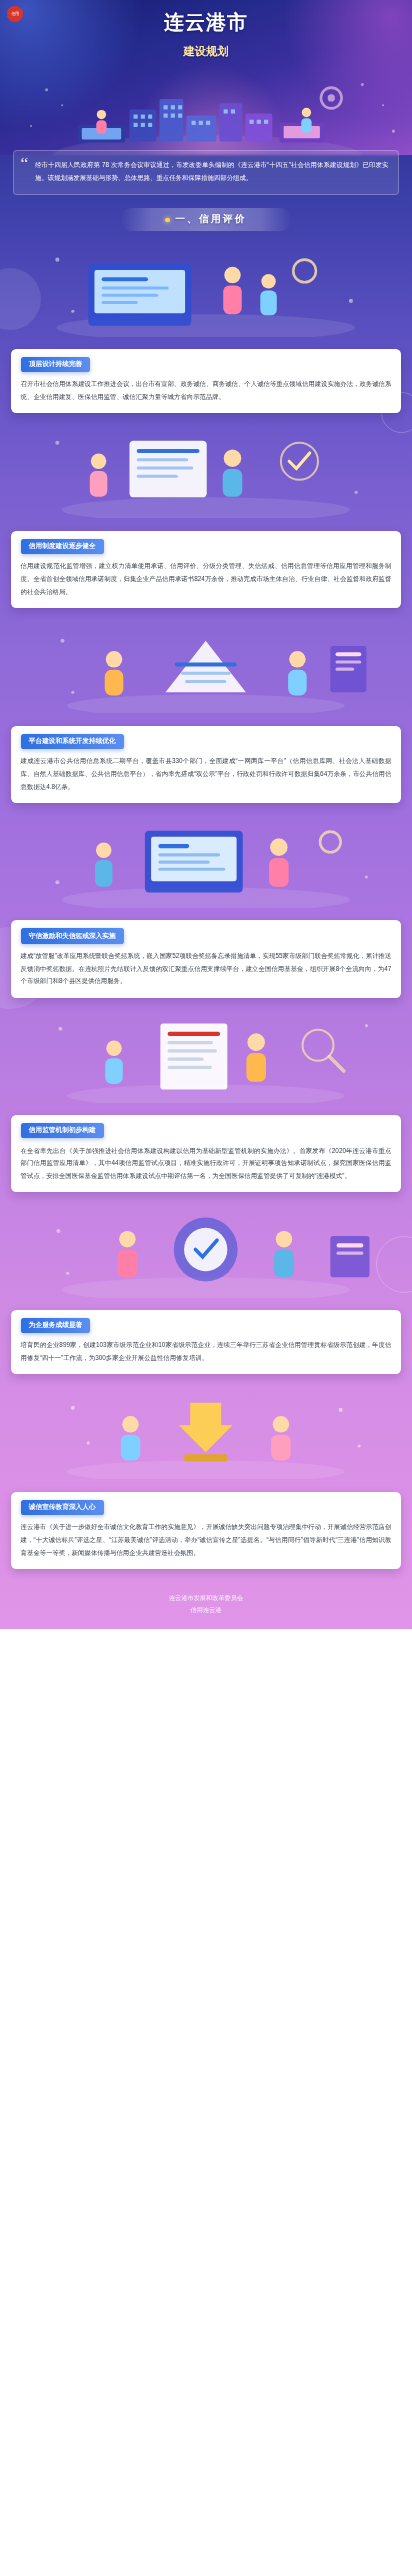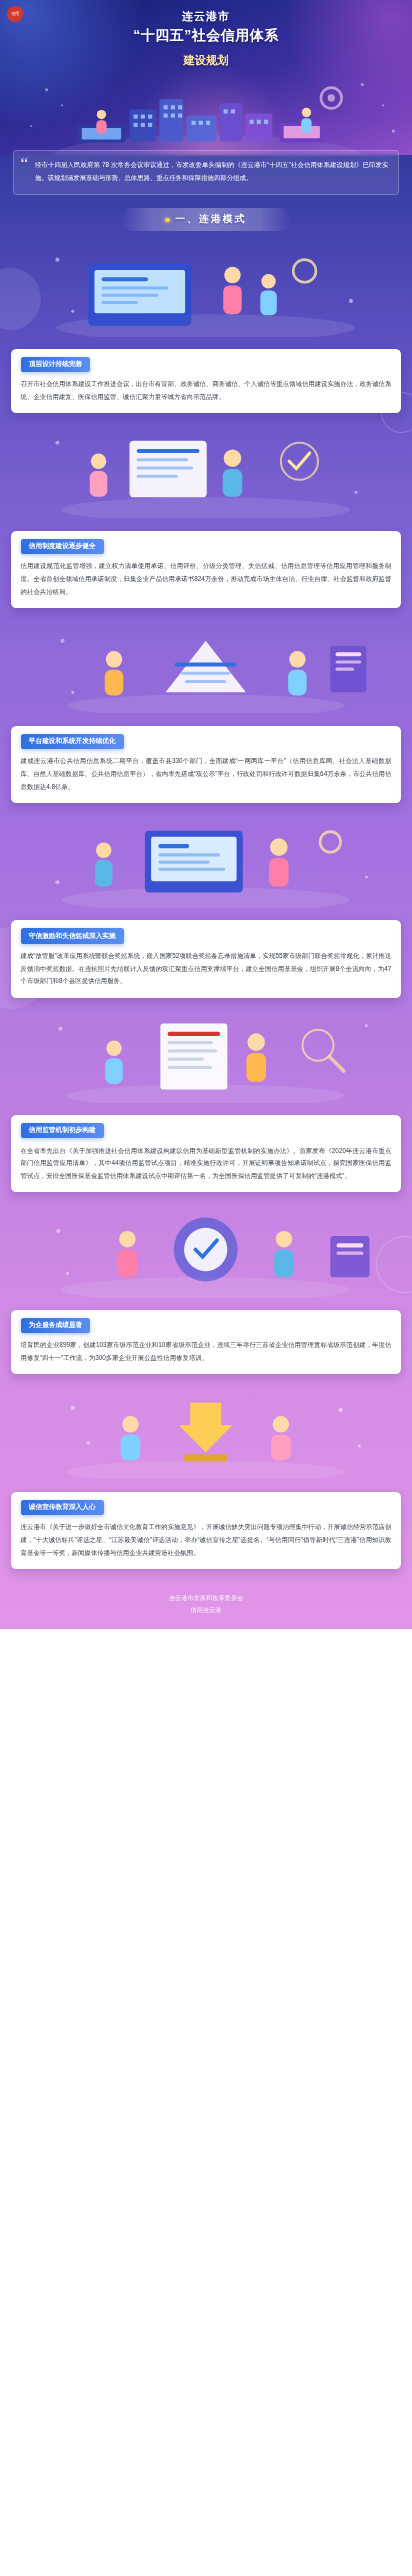--- a/index.html
+++ b/index.html
@@ -38,21 +38,21 @@
     width: 15.5px; height: 15.5px; border-radius: 50%;
     background: #d8352a; color: #fff; font-size: 4.1px; line-height: 5.2px;
     display: flex; align-items: center; justify-content: center; text-align: center;
     letter-spacing: -0.3px; z-index: 6;
   }
 
   .hdr-title {
     position: relative; z-index: 5; padding-top: 9.3px; text-align: center;
   }
   .hdr-title .l1 {
-    font-size: 11px; font-weight: bold; color: #ffffff; letter-spacing: 1px;
+    font-size: 20px; font-weight: bold; color: #ffffff; letter-spacing: 1px;
     text-shadow: 0 1px 3.1px rgba(0,0,0,.35);
   }
   .hdr-title .l2 {
     margin-top: 3.1px;
     font-size: 14px; font-weight: bold; color: #ffffff; letter-spacing: 0.5px;
     text-shadow: 0 1px 3.1px rgba(0,0,0,.35);
   }
   .hdr-title .l3 {
     display: inline-block; margin-top: 7px;
     font-size: 11.3px; font-weight: bold; color: #ffe9a8;
@@ -148,21 +148,20 @@
     <div class="hdr-glow g1"></div>
     <div class="hdr-glow g2"></div>
     <div class="hdr-glow g3"></div>
 
     <div class="badge-cn">
       <span>信用</span>
     </div>
 
     <div class="hdr-title">
       <div class="l1">连云港市</div>
-      <div class="l2">“十四五”社会信用体系</div>
       <div class="l3">建设规划</div>
     </div>
 
     <svg class="hdr-art" viewBox="0 0 800 170" preserveAspectRatio="none">
       <ellipse cx="400" cy="168" rx="300" ry="40" fill="rgba(255,255,255,.08)"></ellipse>
 
       <rect x="250" y="78" width="52" height="62" rx="4" fill="#3b4ab8" opacity=".95"></rect>
       <rect x="308" y="58" width="46" height="82" rx="4" fill="#4a5ccc" opacity=".95"></rect>
       <rect x="360" y="90" width="58" height="50" rx="4" fill="#5566d6" opacity=".95"></rect>
       <rect x="424" y="66" width="44" height="74" rx="4" fill="#6a4fd0" opacity=".95"></rect>
@@ -219,21 +218,21 @@
   <div class="bubble" style="width:82px;height:82px;left:-31px;top:927px;"></div>
   <div class="bubble o" style="width:57px;height:57px;right:-20.6px;top:1236px;"></div>
 
   <div class="intro">
     <span class="qmark">“</span>
     <span>经市十四届人民政府第 78 次常务会议审议通过，市发改委单头编制的《连云港市“十四五”社会信用体系建设规划》已印发实施。该规划涵发展基础与形势、总体思路、重点任务和保障措施四部分组成。</span>
   </div>
 
   <div class="sec-head">
     <span class="dot"></span>
-    <span class="txt">一、连港模式</span>
+    <span class="txt">一、信用评价</span>
   </div>
 
   <div class="illu-wrap">
     <svg class="illu" viewBox="0 0 756 190" preserveAspectRatio="none">
       <rect width="756" height="190" fill="none"></rect>
       <ellipse cx="378" cy="172" rx="290" ry="26" fill="rgba(255,255,255,.10)"></ellipse>
       <rect x="150" y="48" width="200" height="120" rx="8" fill="#2f4fd0" opacity=".9"></rect>
       <rect x="162" y="60" width="176" height="84" rx="4" fill="#bfe0ff"></rect>
       <rect x="176" y="74" width="90" height="8" rx="4" fill="#2f6fe0"></rect>
       <rect x="176" y="92" width="130" height="6" rx="3" fill="#7fb7ff"></rect>

